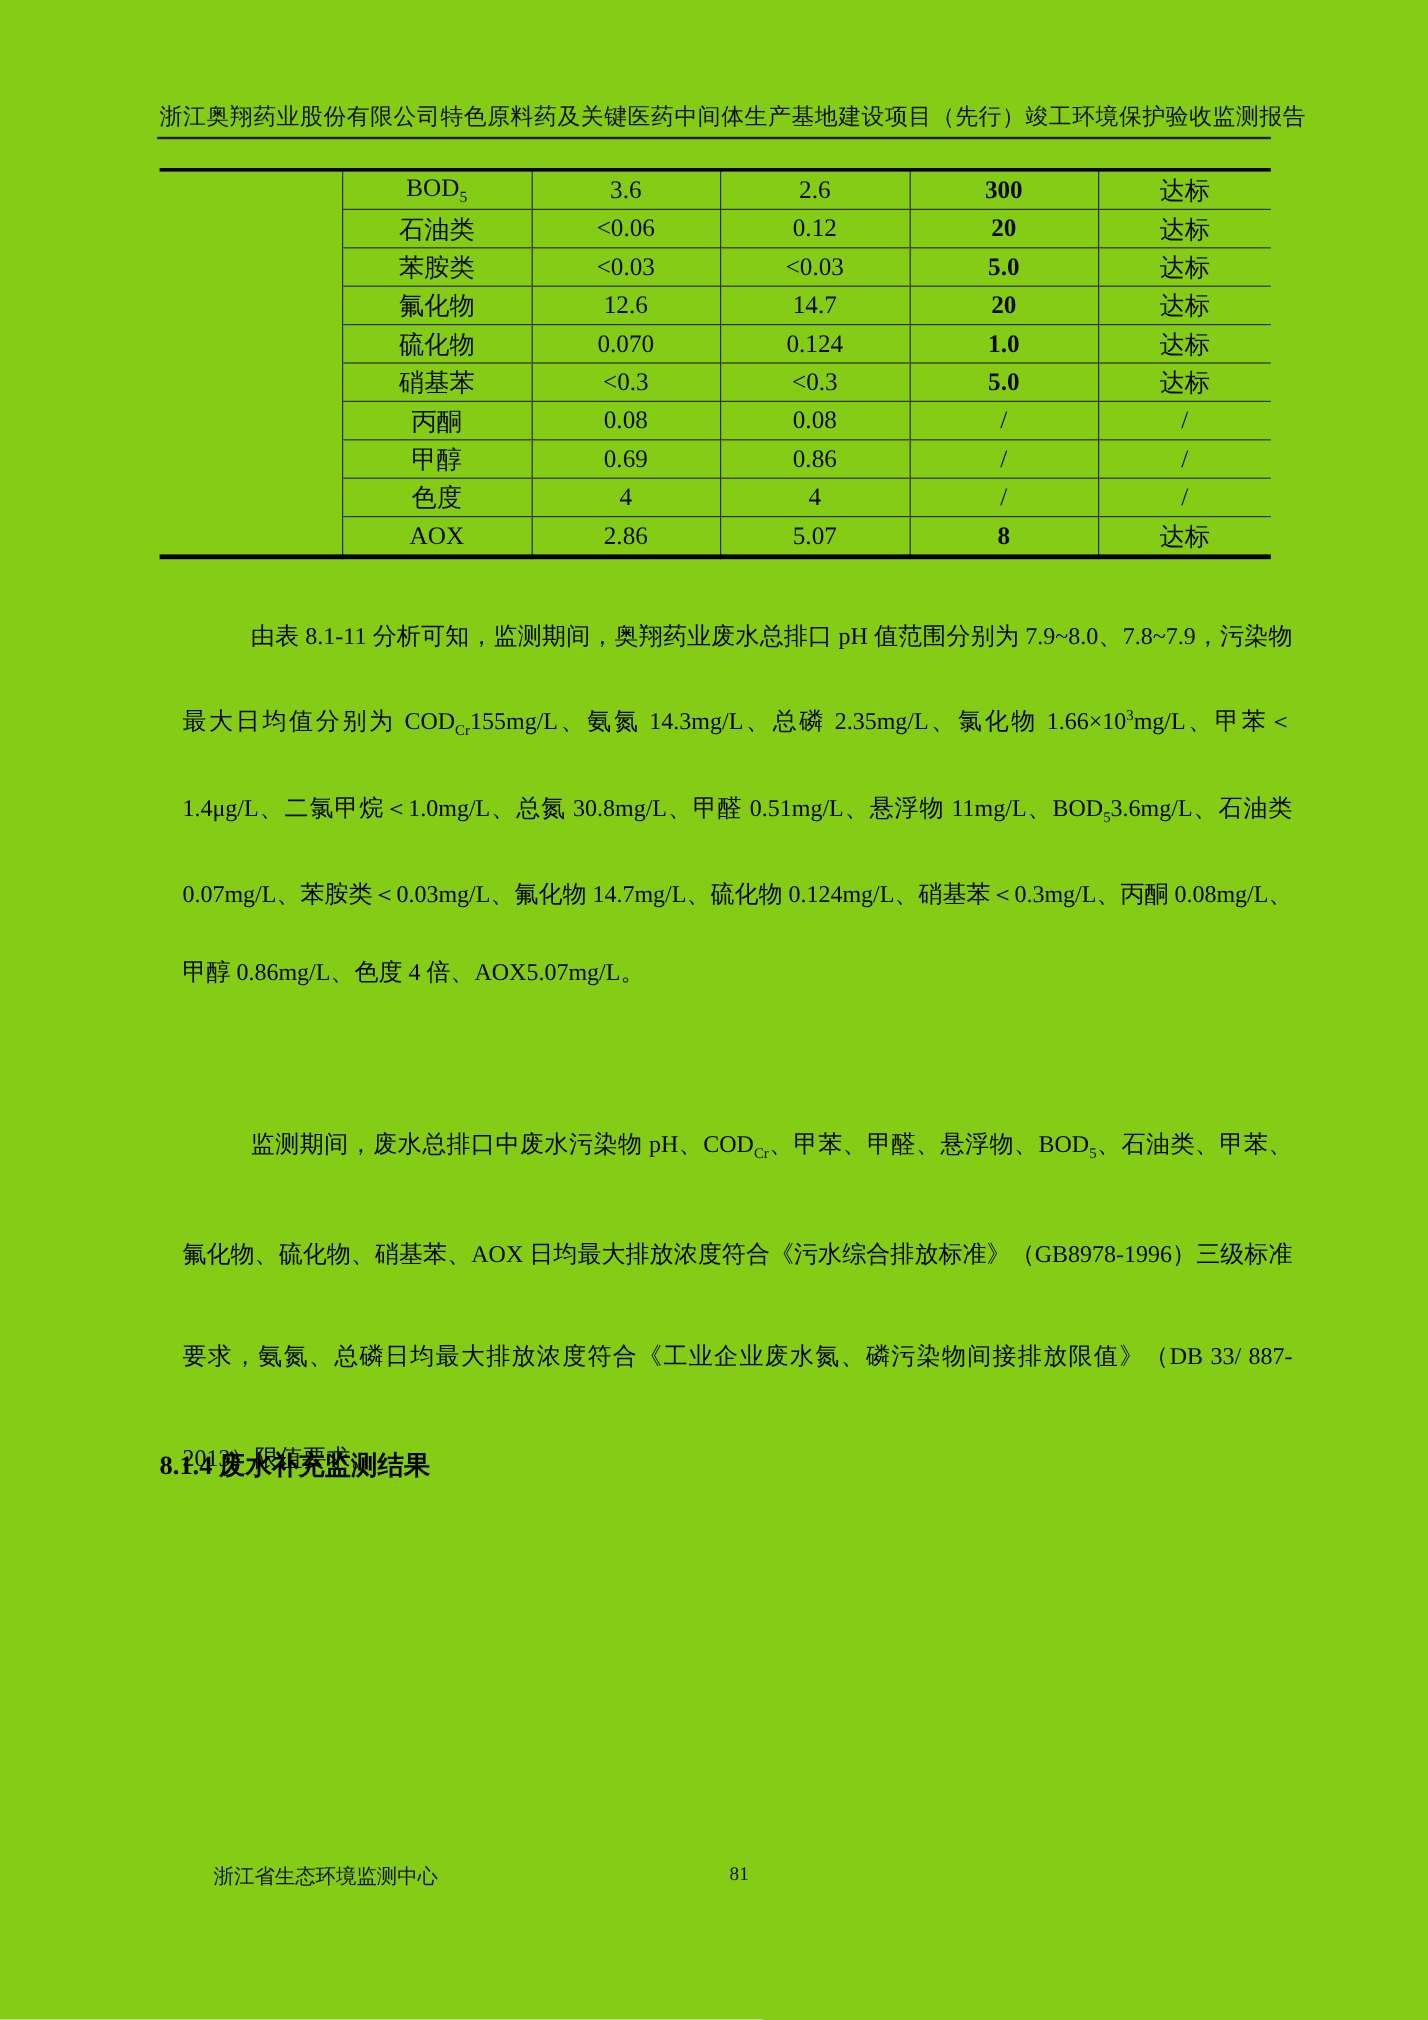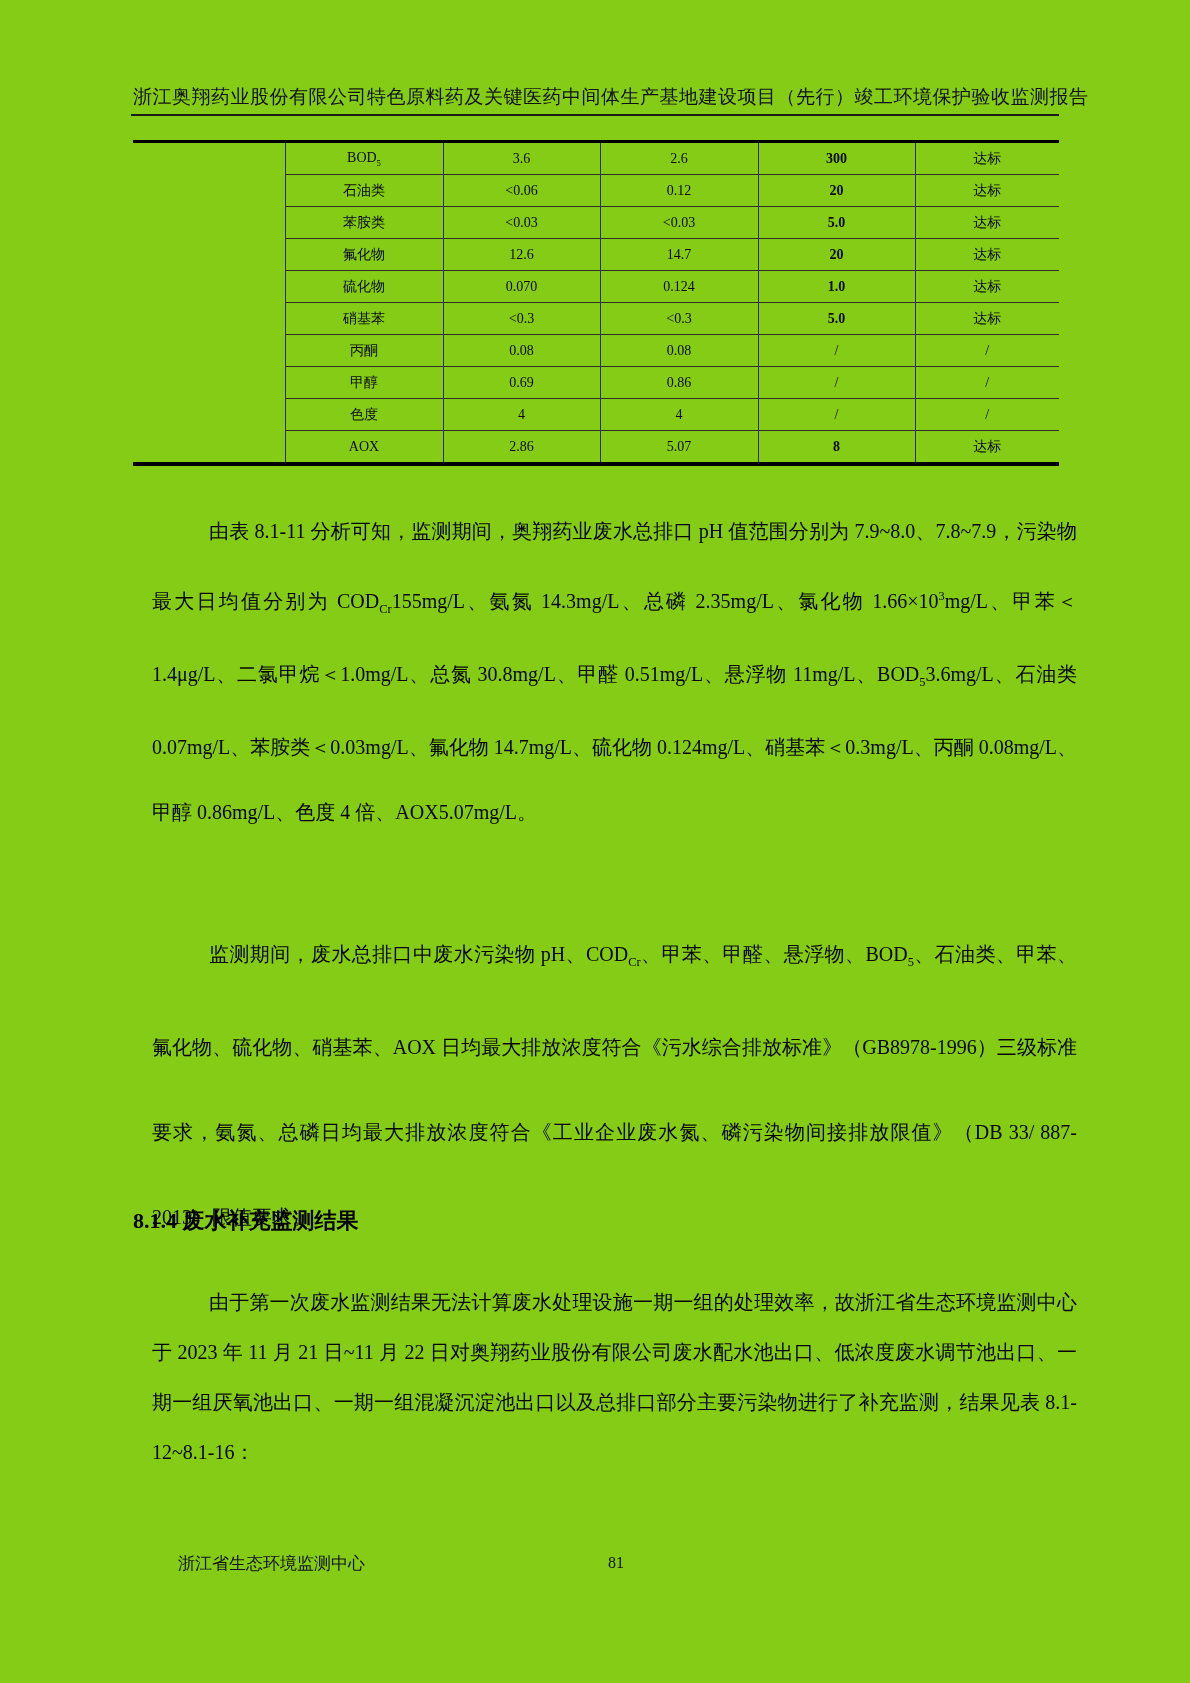--- a/index.html
+++ b/index.html
@@ -17,21 +17,21 @@
     text-align:center; font-size:19px; letter-spacing:0.5px;
     white-space:nowrap; color:#111;
   }
   .header-rule {
     position:absolute; top:114px; left:131px; width:928px; height:2px;
     background:#1c1c1c;
   }
   table.results {
     position:absolute; top:140px; left:133px; width:926px;
     border-collapse:collapse; table-layout:fixed;
-    font-size:14px;
+    font-size:21px;
     border-top:3px solid #000; border-bottom:4px solid #000;
   }
   table.results td {
     height:31px; text-align:center; vertical-align:middle; padding:0;
     color:#0a0a0a;
   }
   table.results td.bordered { border-left:1px solid #2e2e2e; }
   table.results tr + tr td { border-top:1px solid #2e2e2e; }
   table.results td.spacer { border:none; }
   table.results td.std-bold { font-weight:bold; }
@@ -147,18 +147,17 @@
         </tr>
       </tbody>
   </table>
 
   <p class="body-text" id="p1">由表 8.1-11 分析可知，监测期间，奥翔药业废水总排口 pH 值范围分别为 7.9~8.0、7.8~7.9，污染物最大日均值分别为 COD<sub>Cr</sub>155mg/L、氨氮 14.3mg/L、总磷 2.35mg/L、氯化物 1.66×10<sup>3</sup>mg/L、甲苯＜1.4μg/L、二氯甲烷＜1.0mg/L、总氮 30.8mg/L、甲醛 0.51mg/L、悬浮物 11mg/L、BOD<sub>5</sub>3.6mg/L、石油类 0.07mg/L、苯胺类＜0.03mg/L、氟化物 14.7mg/L、硫化物 0.124mg/L、硝基苯＜0.3mg/L、丙酮 0.08mg/L、甲醇 0.86mg/L、色度 4 倍、AOX5.07mg/L。</p>
 
   <p class="body-text" id="p2">监测期间，废水总排口中废水污染物 pH、COD<sub>Cr</sub>、甲苯、甲醛、悬浮物、BOD<sub>5</sub>、石油类、甲苯、氟化物、硫化物、硝基苯、AOX 日均最大排放浓度符合《污水综合排放标准》（GB8978-1996）三级标准要求，氨氮、总磷日均最大排放浓度符合《工业企业废水氮、磷污染物间接排放限值》（DB 33/ 887-2013）限值要求。</p>
 
   <div class="section-heading">8.1.4 废水补充监测结果</div>
 
-  <p class="body-text" id="p3">由于第一次废水监测结果无法计算废水处理设施一期一组的处理效率，故浙江省生态环境监测中心于 2023 年 11 月 21 日~11 月 22 日对奥翔药业股份有限公司废水配水池出口、低浓度废水调节池出口、一期一组厌氧池出口、一期一组混凝沉淀池出口以及总排口部分主要污染物进行了补充监测，结果见表 8.1-12~8.1-16：</p>
 
   <div class="footer-org">浙江省生态环境监测中心</div>
   <div class="footer-page">81</div>
 
 </div>
 
 </body></html>

